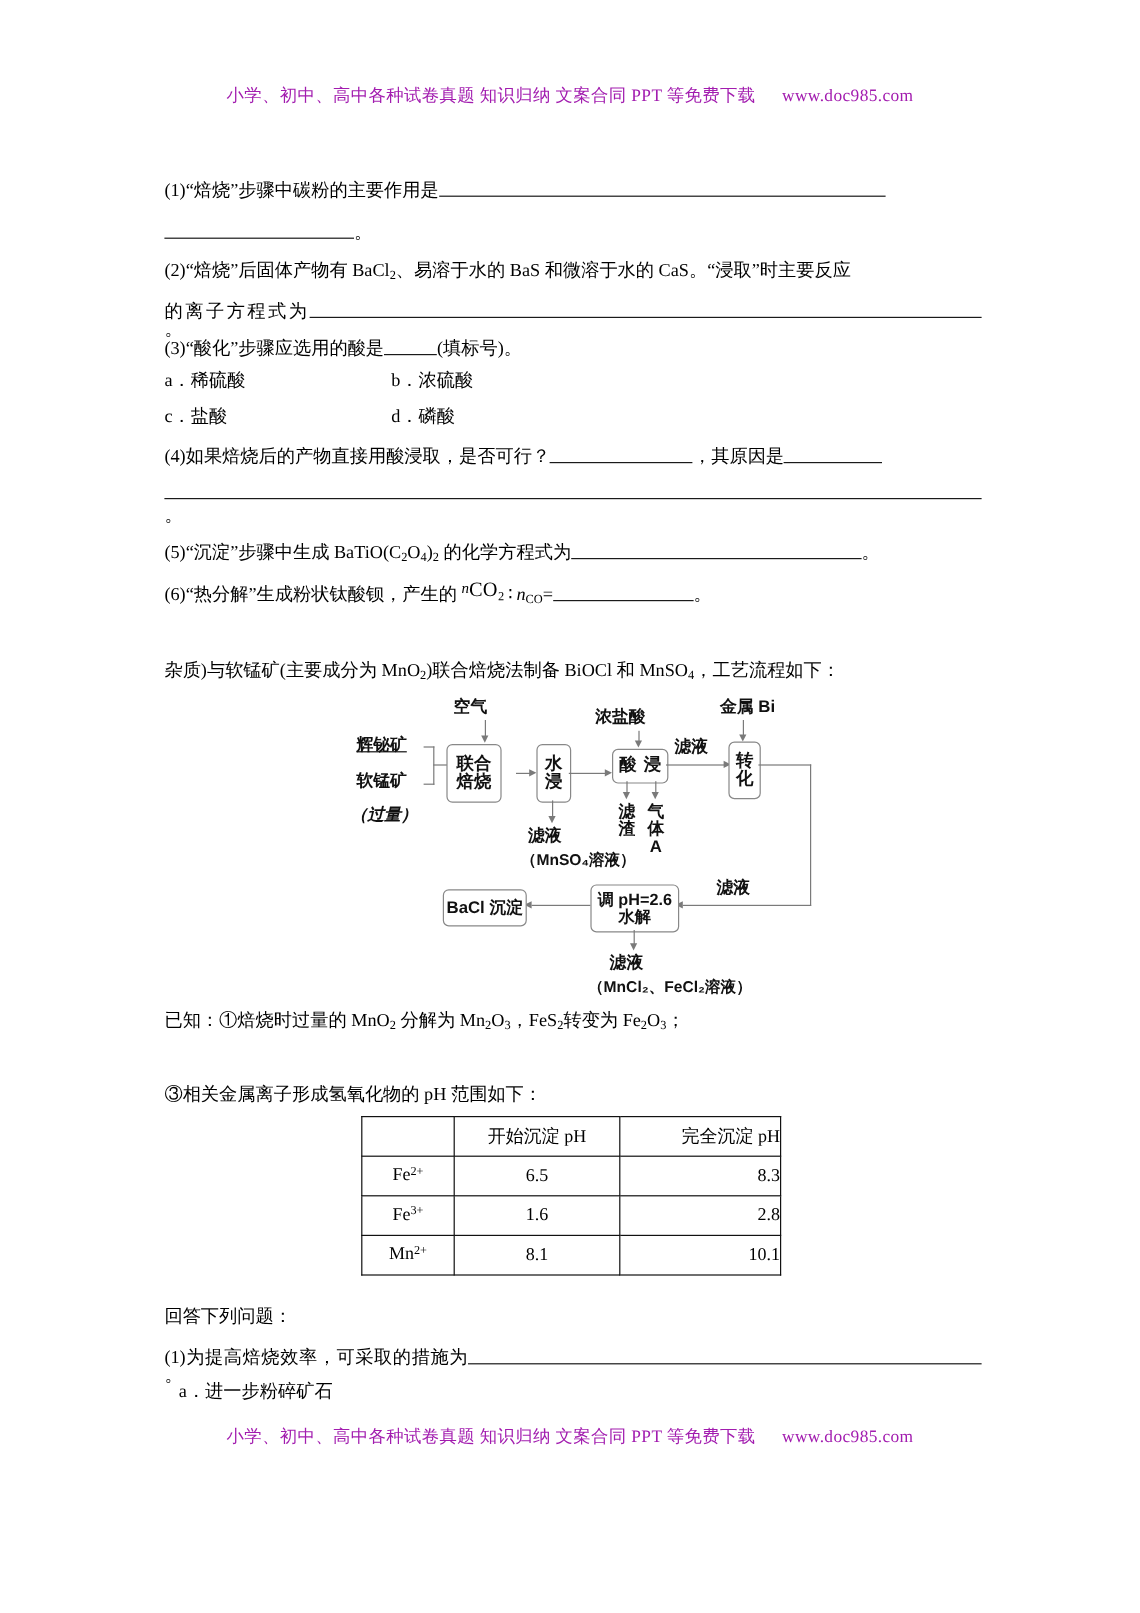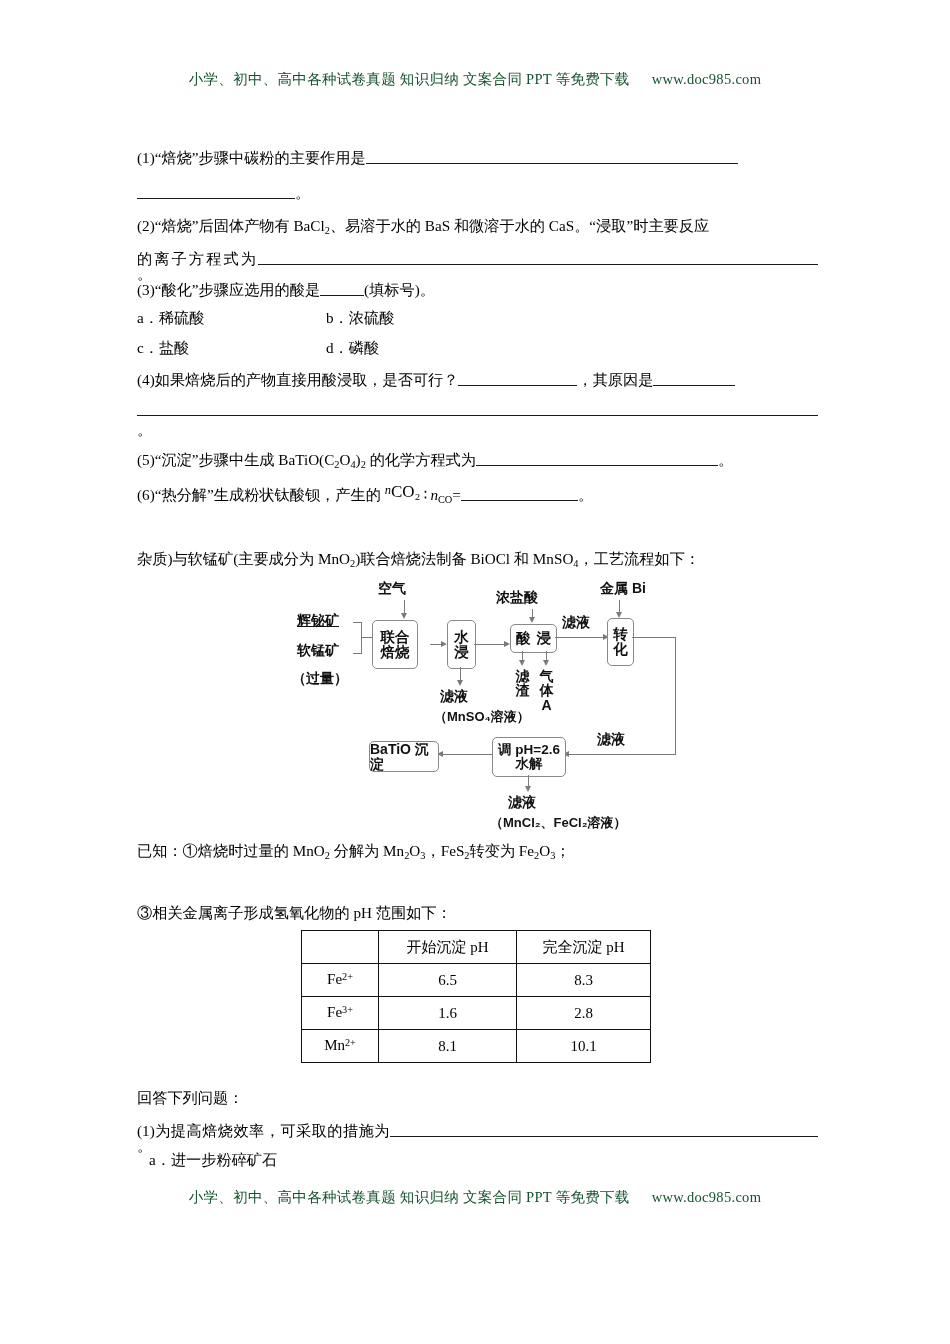--- a/index.html
+++ b/index.html
@@ -5,21 +5,21 @@
   html,body{margin:0;padding:0;}
   body{
     width:950px;height:1344px;background:#ffffff;
     font-family:"Liberation Serif","DejaVu Serif",serif;
     color:#000;position:relative;overflow:hidden;
   }
   .page{position:relative;width:950px;height:1344px;}
 
   .hdr,.ftr{
     position:absolute;left:0;width:950px;text-align:center;
-    font-size:14.5px;color:#14532d;letter-spacing:.3px;
+    font-size:14.5px;color:#a21caf;letter-spacing:.3px;
   }
   .hdr{top:70px;}
   .ftr{top:1188px;}
   .hdr .url,.ftr .url{margin-left:22px;}
 
   p.q{
     margin:0;font-size:15.2px;line-height:1.0;
     text-align:justify;
   }
   .blk{position:absolute;left:137px;width:681px;}
@@ -60,21 +60,21 @@
   table.ph{
     position:absolute;left:301px;top:930px;border-collapse:collapse;
     font-size:15px;font-family:"Liberation Serif",serif;
   }
   table.ph td{
     border:1px solid #111;text-align:center;
     padding:5px 0;height:22px;
   }
   table.ph td.c0{width:76px;}
   table.ph td.c1{width:137px;}
-  table.ph td.c2{width:133px;}
+  table.ph td.c2{width:133px;text-align:right;}
 </style>
 </head>
 <body>
 
 <div class="page">
 
   <div class="hdr">
     <span>小学、初中、高中各种试卷真题  知识归纳  文案合同  PPT 等免费下载</span><span class="url">www.doc985.com</span>
   </div>
 
@@ -121,21 +121,21 @@
   </div>
 
   <div class="blk" style="top:551px;">
     <p class="q"><span>杂质)与软锰矿(主要成分为 MnO</span><sub>2</sub><span>)联合焙烧法制备 BiOCl 和 MnSO</span><sub>4</sub><span>，工艺流程如下：</span></p>
   </div>
 
   <div class="flow">
 
     <div class="lbl" style="left:160px;top:36px;text-decoration:underline;">辉铋矿</div>
     <div class="lbl" style="left:160px;top:66px;">软锰矿</div>
-    <div class="lbl" style="left:155px;top:94px;">（过量）</div>
+    <div class="lbl" style="left:155px;top:94px;font-style:italic;">（过量）</div>
 
     <div class="ln lnh" style="left:216px;top:45px;width:9px;"></div>
     <div class="ln lnh" style="left:216px;top:76px;width:9px;"></div>
     <div class="ln lnv" style="left:224px;top:45px;height:32px;"></div>
     <div class="ln lnh" style="left:224px;top:60px;width:20px;"></div>
     <div class="arw r" style="left:244px;top:57px;"></div>
 
     <div class="lbl" style="left:241px;top:4px;">空气</div>
     <div class="ln lnv" style="left:267px;top:23px;height:14px;"></div>
     <div class="arw d" style="left:264px;top:36px;"></div>
@@ -198,21 +198,21 @@
     <div class="lbl" style="left:460px;top:155px;">滤液</div>
 
     <div class="box" style="left:355px;top:160px;width:72px;height:38px;font-size:13.5px;">
       <span>调 pH=2.6</span>
       <span>水解</span>
     </div>
 
     <div class="ln lnh" style="left:306px;top:177px;width:49px;"></div>
     <div class="arw l" style="left:300px;top:174px;"></div>
     <div class="box" style="left:232px;top:164px;width:68px;height:29px;font-size:14px;">
-      <span>BaTiO 沉淀</span>
+      <span>BaCl 沉淀</span>
     </div>
 
     <div class="ln lnv" style="left:391px;top:198px;height:12px;"></div>
     <div class="arw d" style="left:388px;top:209px;"></div>
     <div class="lbl" style="left:371px;top:218px;">滤液</div>
     <div class="lbl small" style="left:329px;top:239px;">（MnCl₂、FeCl₂溶液）</div>
   </div>
 
   <div class="blk" style="top:843px;">
     <p class="q"><span>已知：①焙烧时过量的 MnO</span><sub>2</sub><span> 分解为 Mn</span><sub>2</sub><span>O</span><sub>3</sub><span>，FeS</span><sub>2</sub><span>转变为 Fe</span><sub>2</sub><span>O</span><sub>3</sub><span>；</span></p>

